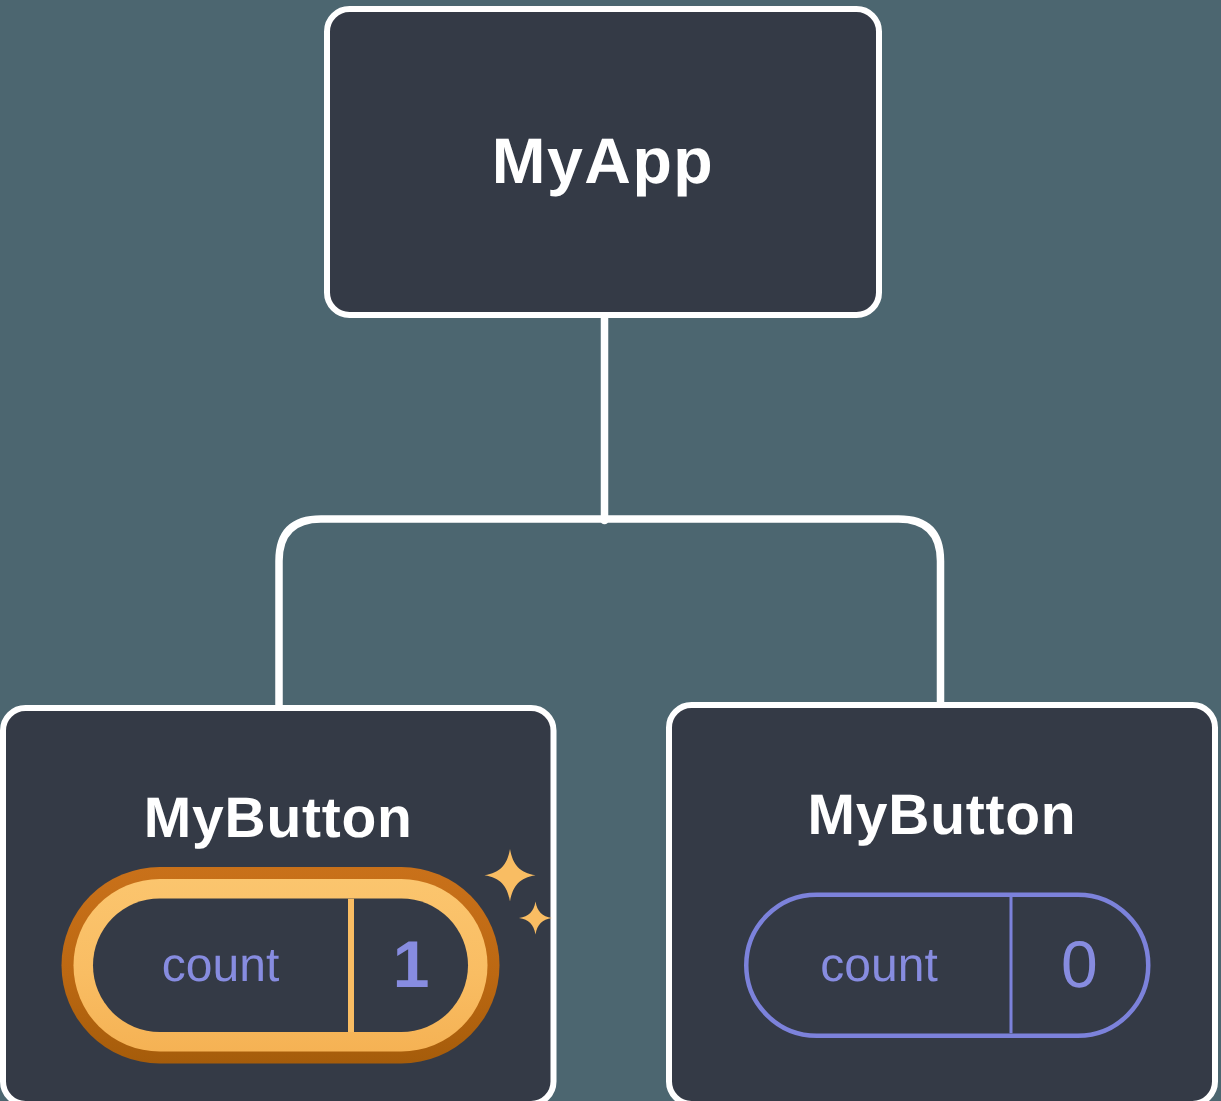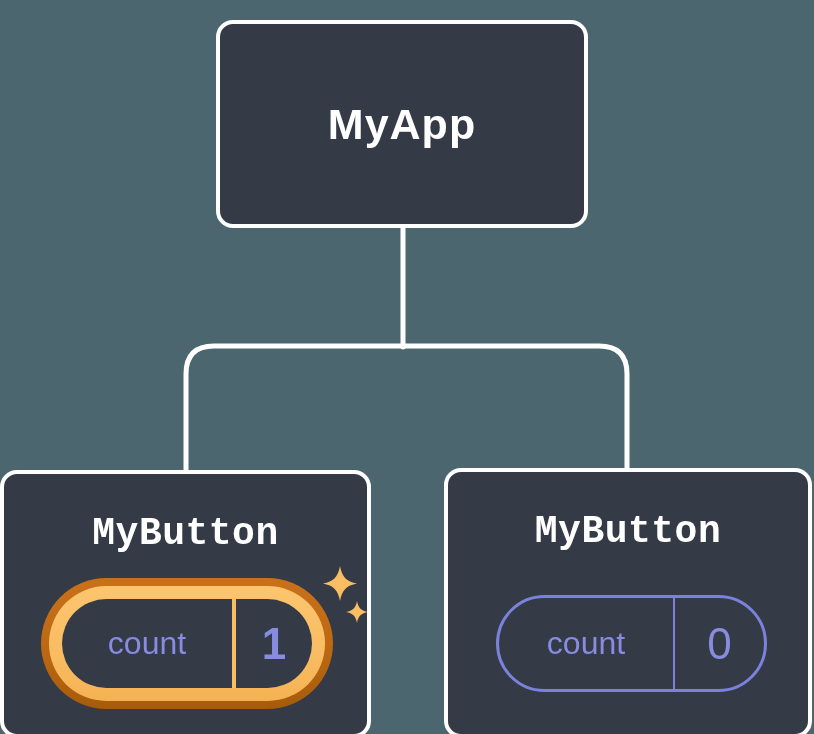--- a/index.html
+++ b/index.html
@@ -34,21 +34,21 @@
     stroke-width: 5px;
     stroke-linecap: round;
   }
   .node {
     position: absolute;
     background: var(--node-fill);
     border: 4px solid var(--node-border);
     border-radius: 17px;
   }
   .node-root {
-    left: 216px; top: 20px;
+    left: 216px; top: 4px;
     width: 372px; height: 208px;
     display: flex;
     align-items: center;
     justify-content: center;
   }
   .node-root .node-title {
     font-size: 43px;
     letter-spacing: 1px;
   }
   .node-title {
@@ -61,23 +61,22 @@
   .node-child-left {
     left: 0px; top: 470px;
     width: 371px; height: 268px;
   }
   .node-child-right {
     left: 444px; top: 468px;
     width: 368px; height: 270px;
   }
   .node-child-left .node-title,
   .node-child-right .node-title {
-    margin-top: 34px;
+    margin-top: 46px;
     line-height: 52px;
-    font-family: Liberation Mono, monospace;
   }
   
   .state-pill-highlight {
     position: absolute;
     left: 37px; top: 104px;
     width: 292px; height: 131px;
     border-radius: 66px;
     padding: 8px;
     background: linear-gradient(180deg, #C9711A 0%, #BC6812 55%, var(--highlight-dark) 100%);
   }

